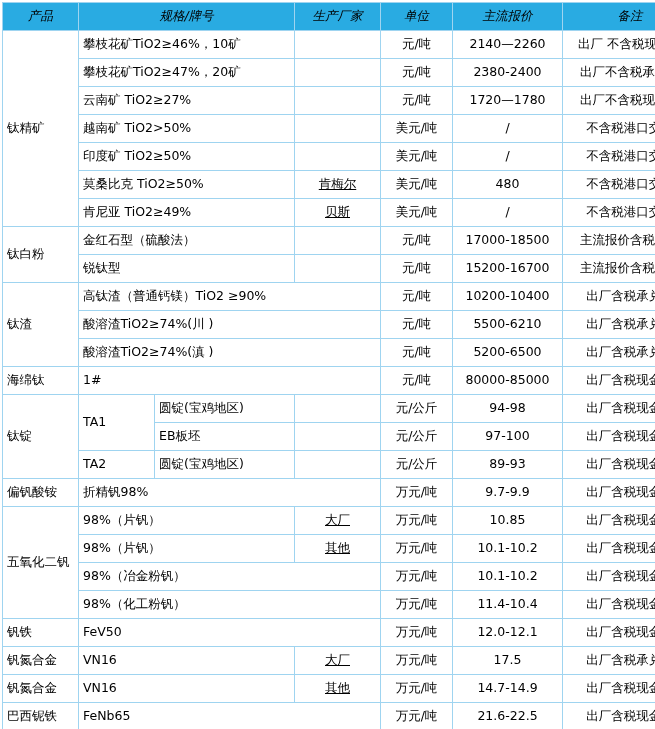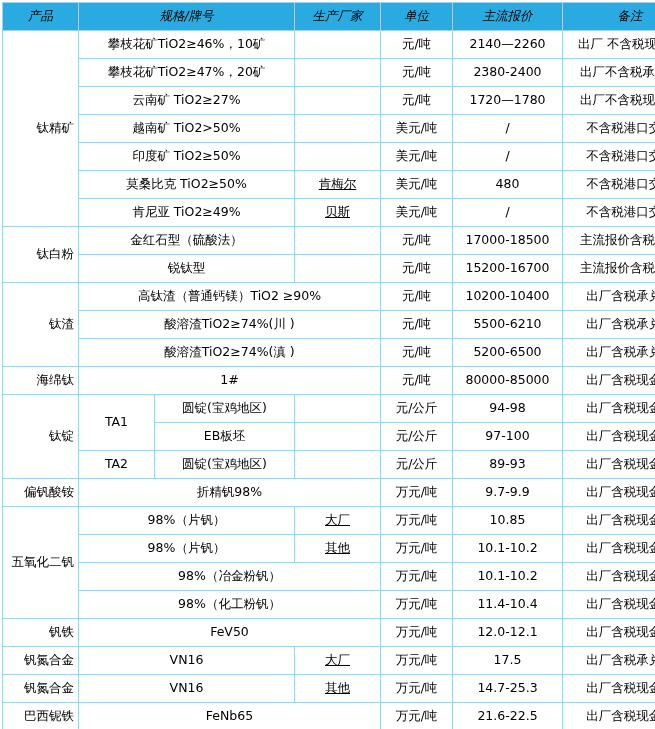--- a/index.html
+++ b/index.html
@@ -38,24 +38,24 @@
     font-style: italic;
   }
   col.col-prod { width: 76px; }
   col.col-spec1 { width: 76px; }
   col.col-spec2 { width: 140px; }
   col.col-maker { width: 86px; }
   col.col-unit  { width: 72px; }
   col.col-price { width: 110px; }
   col.col-note  { width: 135px; }
   td.prodcell {
-    text-align: right;
+    text-align: left;
     font-size: 13px;
   }
-  td.spec { text-align: center; padding-left: 6px; }
+  td.spec { text-align: left; padding-left: 6px; }
   td.unit { text-align: center; }
   td.price { text-align: center; }
   td.note { text-align: center; }
   td.maker { text-align: center; text-decoration: underline; }
 </style>
 </head>
 <body>
 
 <table class="price-table">
   <colgroup>
@@ -240,21 +240,21 @@
         <td class="maker">大厂</td>
         <td class="unit">万元/吨</td>
         <td class="price">17.5</td>
         <td class="note">出厂含税承兑价</td>
       </tr>
       <tr>
         <td class="prodcell">钒氮合金</td>
         <td class="spec" colspan="2">VN16</td>
         <td class="maker">其他</td>
         <td class="unit">万元/吨</td>
-        <td class="price">14.7-25.3</td>
+        <td class="price">14.7-14.9</td>
         <td class="note">出厂含税现金价</td>
       </tr>
       <tr>
         <td class="prodcell">巴西铌铁</td>
         <td class="spec" colspan="3">FeNb65</td>
         <td class="unit">万元/吨</td>
         <td class="price">21.6-22.5</td>
         <td class="note">出厂含税现金价</td>
       </tr>
     </tbody>

